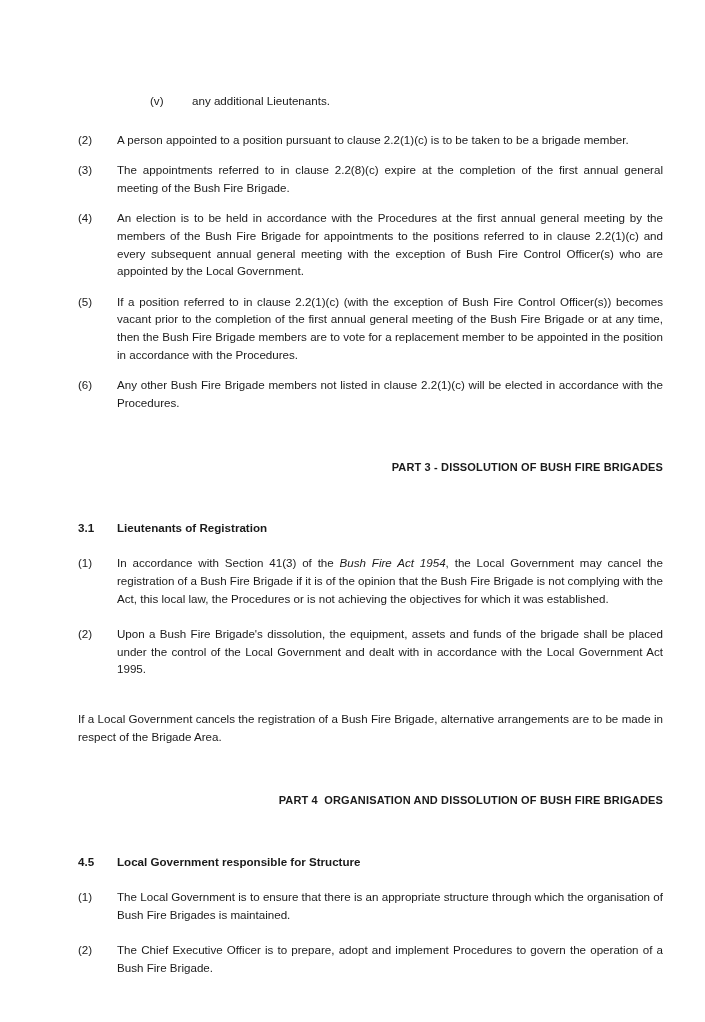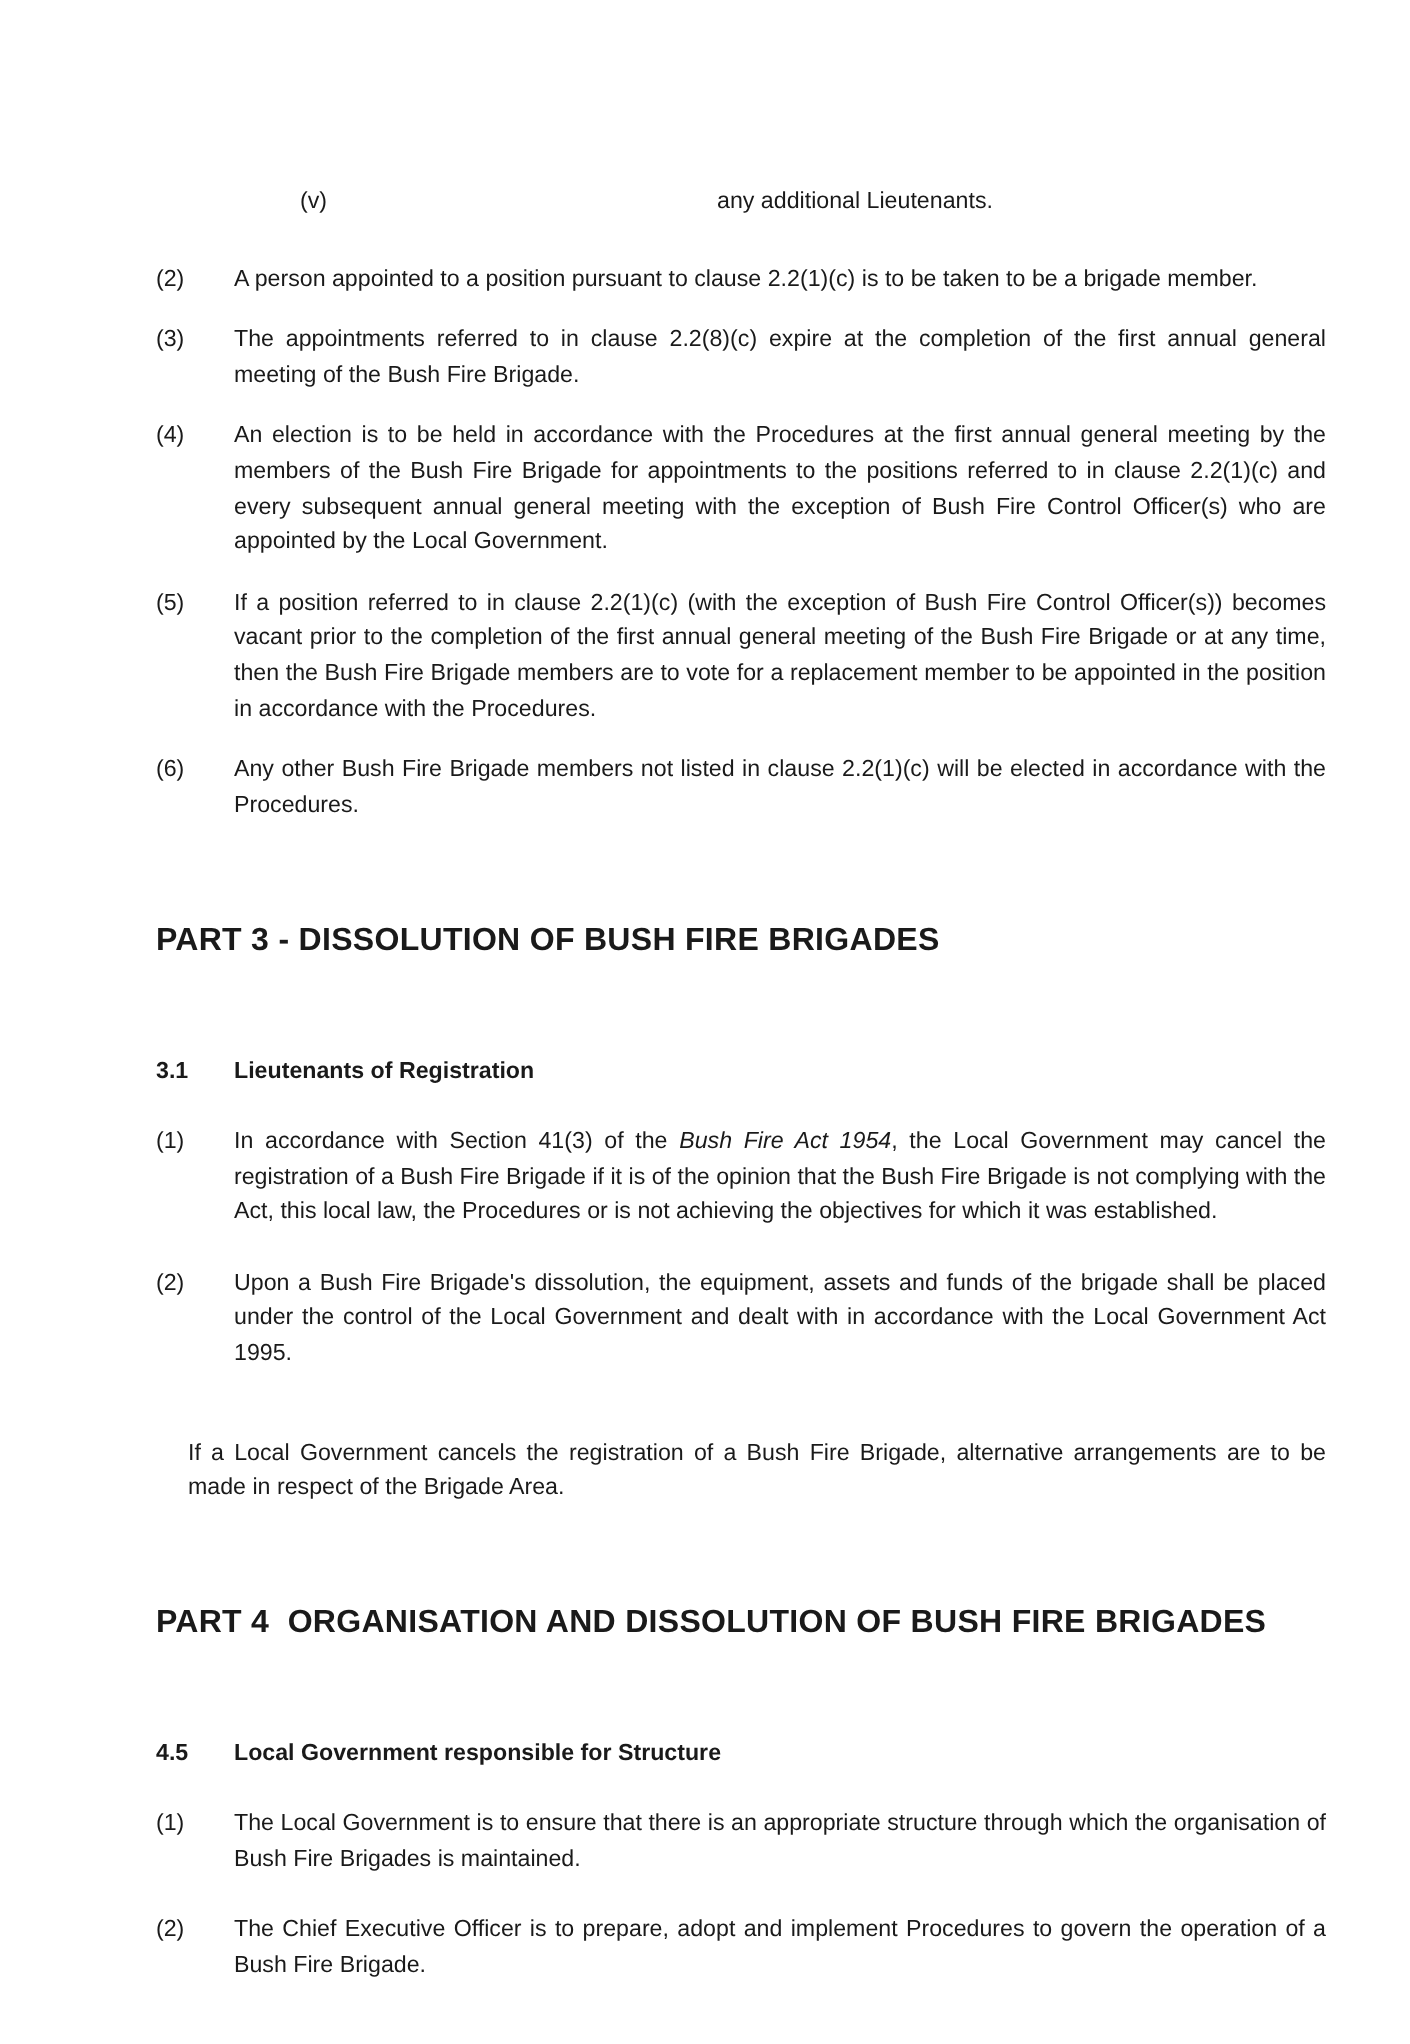--- a/index.html
+++ b/index.html
@@ -50,28 +50,28 @@
 
   
   .clause.subitem {
     margin-left: 72px;       
     margin-bottom: 16px;
   }
   .clause.subitem .marker {
     flex: 0 0 42px;          
   }
   .clause.subitem .body {
-    text-align: center;
+    text-align: left;
   }
 
   
   .part-heading {
-    font-size: 16px;
+    font-size: 11px;
     font-weight: bold;
-    text-align: left;
+    text-align: right;
     line-height: 1.5;
     margin: 0;
     letter-spacing: 0.15px;
   }
   .part-heading .gap { display: inline; }
 
   
   .section-heading {
     display: flex;
     align-items: flex-end;
@@ -87,21 +87,21 @@
     flex: 1 1 auto;
     text-align: left;
   }
 
   
   .plain-para {
     font-size: 11.6px;
     line-height: 1.52;
     text-align: justify;
     text-justify: inter-word;
-    margin: 0 0 13px 16px;
+    margin: 0 0 13px 0;
   }
 
   
   .sp-xs { height: 5px; }
   .sp-sm { height: 14px; }
   .sp-lg { height: 34px; }
   .sp-xl { height: 44px; }
 
   em.actname {
     font-style: italic;

